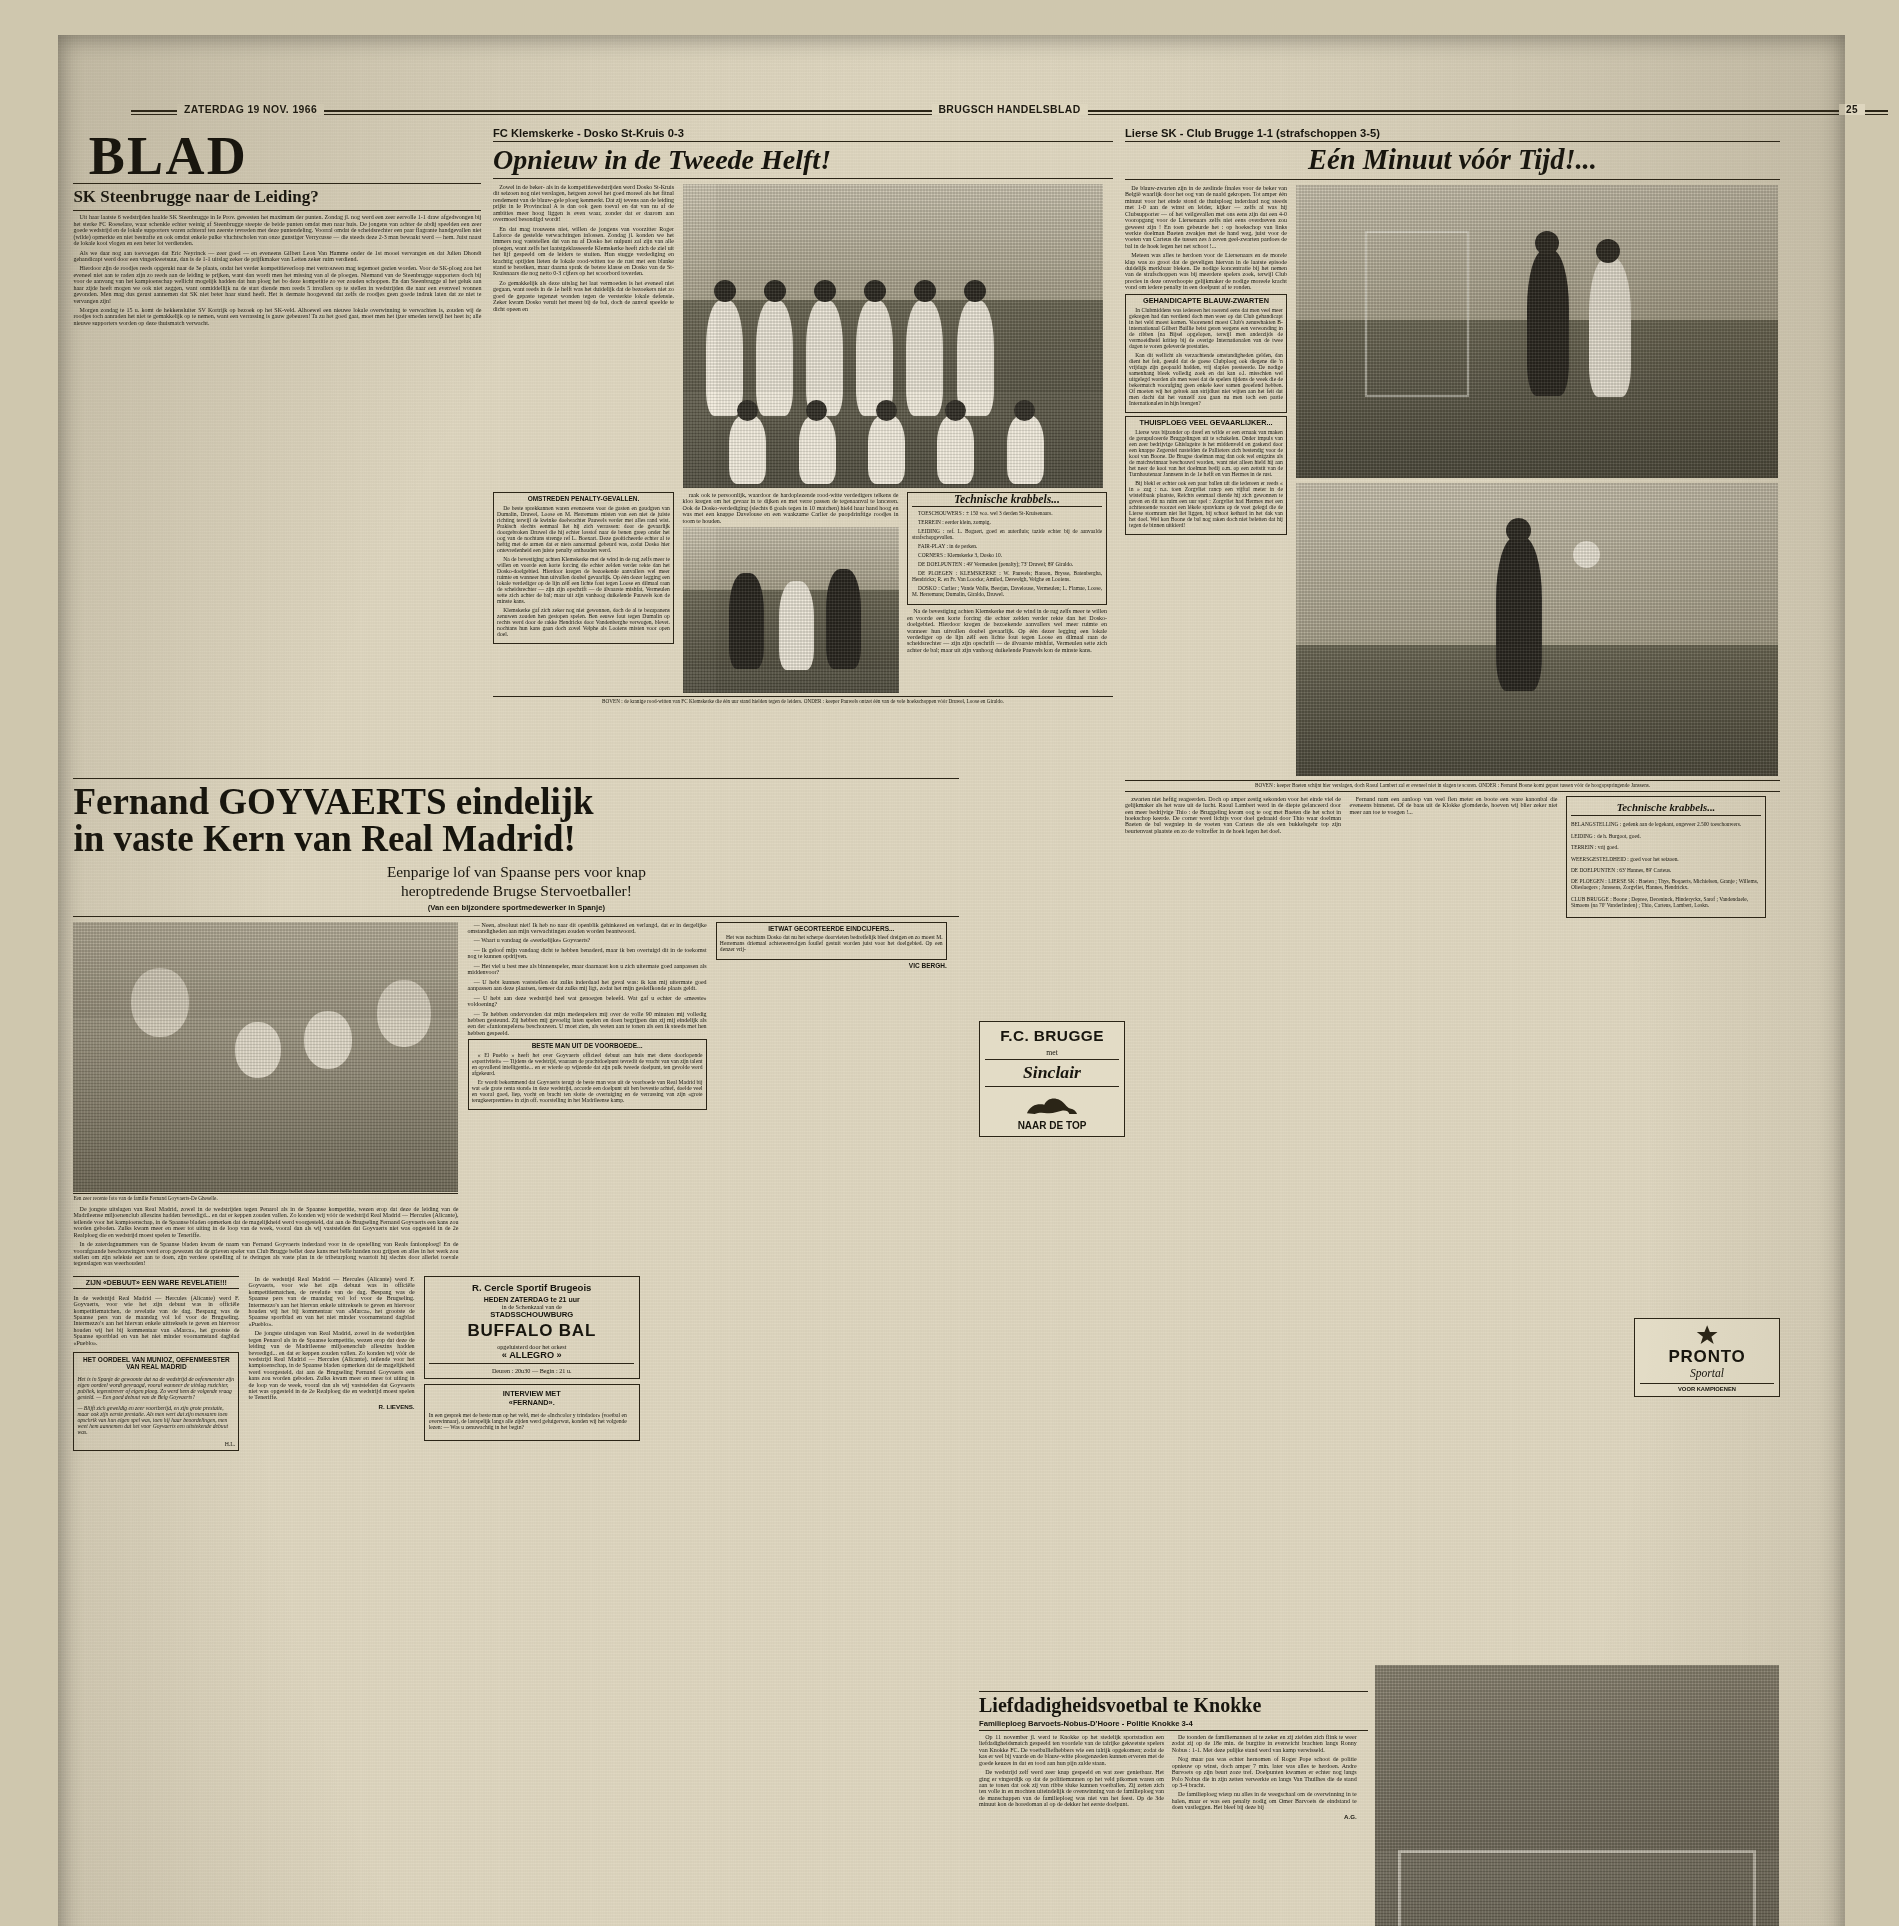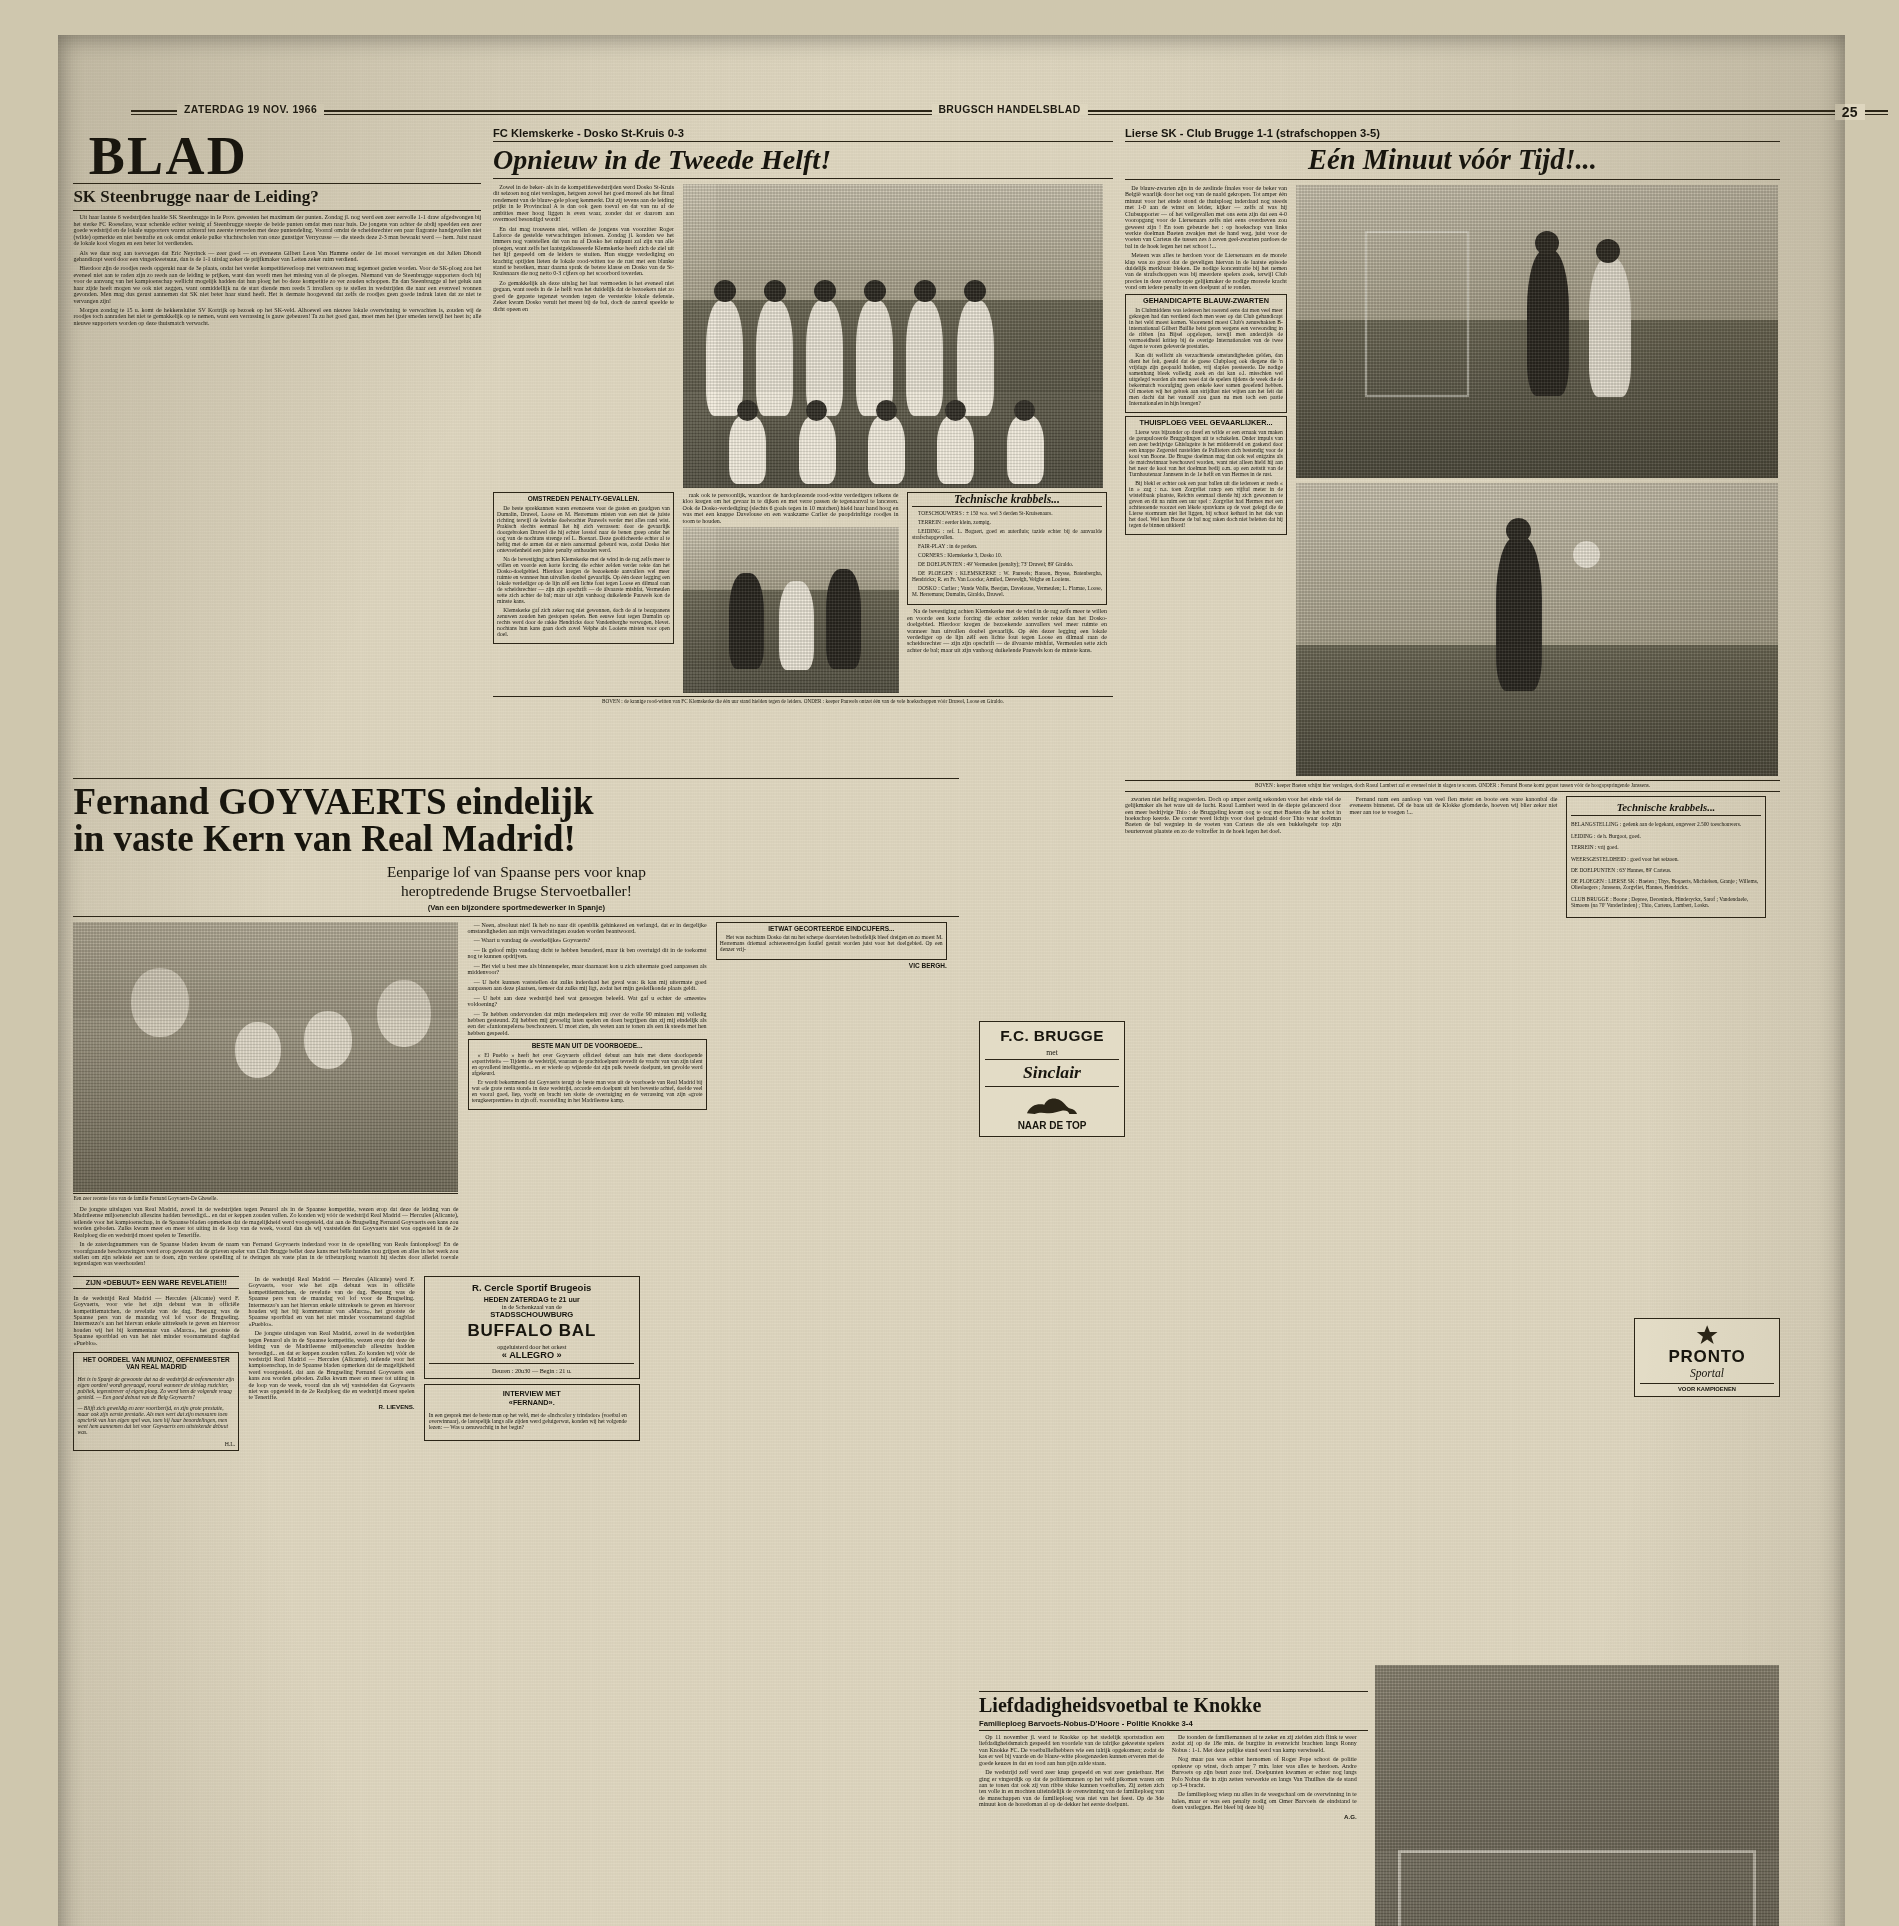--- a/index.html
+++ b/index.html
@@ -29,21 +29,21 @@
     pointer-events:none;
   }
   
   .mast{position:absolute;left:73px;top:67px;width:1757px;height:17px;}
   .mast .rule{position:absolute;left:0;right:0;top:7.7px;height:1.9px;background:#2b2517;}
   .mast .rule2{position:absolute;left:0;right:0;top:12px;height:0.8px;background:#2b2517;}
   .mast .lbl{position:absolute;background:#ded6bf;padding:0 7px;font-family:"Liberation Sans",sans-serif;
              font-size:10.4px;letter-spacing:0.4px;color:#1d1a12;top:2.3px;font-weight:700;}
   .mast .left{left:46px;}
   .mast .center{left:50%;transform:translateX(-50%);}
-  .mast .right{right:23px;font-size:14px;}
+  .mast .right{right:23px;font-size:10px;}
   
   .col{position:absolute;color:#17150e;}
   .body{font-size:6px;line-height:6.4px;text-align:justify;-webkit-hyphens:auto;hyphens:auto;}
   .body p{margin:0 0 3.1px 0;text-indent:6.2px;}
   h1.big{font-family:"Liberation Serif",serif;font-weight:700;margin:0;color:#14120c;}
   .hdr-sans{font-family:"Liberation Sans",sans-serif;font-weight:700;}
   .center{text-align:center;}
   .caption{font-size:5.2px;line-height:5.8px;color:#1a180f;}
   .hr{height:1.2px;background:#2b2517;}
   .hr-thin{height:0.6px;background:#2b2517;}

